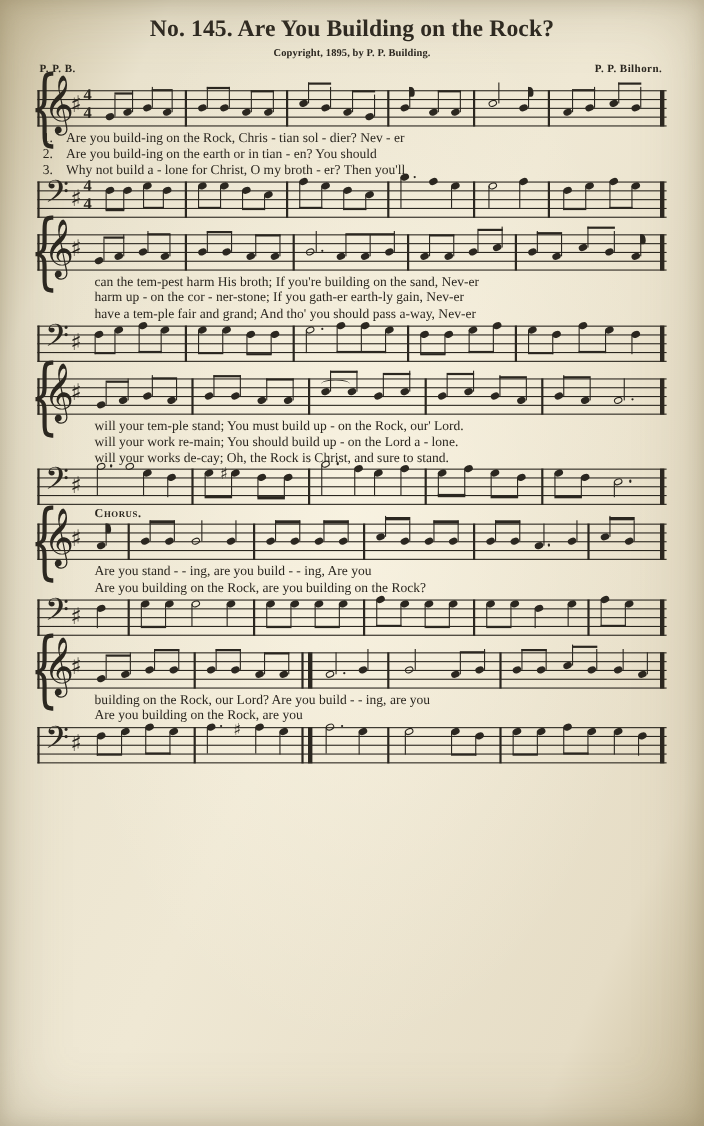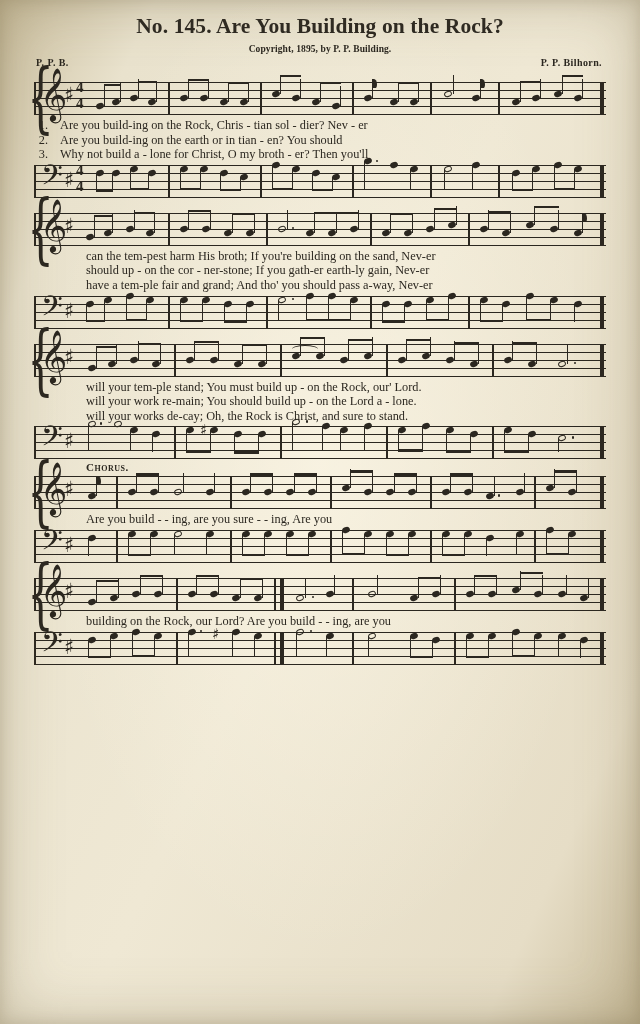--- a/index.html
+++ b/index.html
@@ -481,21 +481,21 @@
           <div class="flag" style="left:548px; top:1px;"></div>
           <div class="barline thick" style="left:566px;"></div>
         </div>
       </div>
 
       <div class="lyrics">
         <div class="lyricline" style="padding-left:52px;">
           <span>can   the tem-pest harm His broth; If you're building on  the sand, Nev-er</span>
         </div>
         <div class="lyricline" style="padding-left:52px;">
-          <span>should up - on  the  cor - ner-stone; If  you  gath-er earth-ly gain, Nev-er</span>
+          <span>harm up - on  the  cor - ner-stone; If  you  gath-er earth-ly gain, Nev-er</span>
         </div>
         <div class="lyricline" style="padding-left:52px;">
           <span>have   a   tem-ple  fair and grand; And tho' you should pass a-way, Nev-er</span>
         </div>
       </div>
 
       <div class="staffblock">
         <div class="staff">
           <div class="ln"></div>
             <div class="ln"></div>
@@ -777,21 +777,24 @@
             <div class="stem" style="left:520px; top:-6px; height:19px;"></div>
           <div class="note" style="left:534px; top:14px;"></div>
             <div class="stem" style="left:542px; top:-2px; height:19px;"></div>
           <div class="beam" style="left:520px; top:-5px; width:23px;"></div>
           <div class="barline thick" style="left:566px;"></div>
         </div>
       </div>
 
       <div class="lyrics">
         <div class="lyricline" style="padding-left:52px;">
-          <span>Are you build     - -    ing, are you sure     - -    ing, Are you</span>
+          <span>Are you stand     - -    ing, are you build     - -    ing, Are you</span>
+        </div>
+        <div class="lyricline" style="padding-left:52px;">
+          <span>Are you building on  the Rock, are  you building on  the Rock?</span>
         </div>
       </div>
 
       <div class="staffblock">
         <div class="staff">
           <div class="ln"></div>
             <div class="ln"></div>
             <div class="ln"></div>
             <div class="ln"></div>
             <div class="ln"></div>
@@ -917,20 +920,23 @@
           <div class="note" style="left:546px; top:18px;"></div>
             <div class="stem" style="left:554px; top:1px; height:20px;"></div>
           <div class="barline thick" style="left:566px;"></div>
         </div>
       </div>
 
       <div class="lyrics">
         <div class="lyricline" style="padding-left:52px;">
           <span>building on  the Rock, our Lord? Are you build    -  -    ing, are you</span>
         </div>
+        <div class="lyricline" style="padding-left:52px;">
+          <span>                          Are you building on  the  Rock, are you</span>
+        </div>
       </div>
 
       <div class="staffblock">
         <div class="staff">
           <div class="ln"></div>
             <div class="ln"></div>
             <div class="ln"></div>
             <div class="ln"></div>
             <div class="ln"></div>
           <div class="barline" style="left:0px;"></div>

